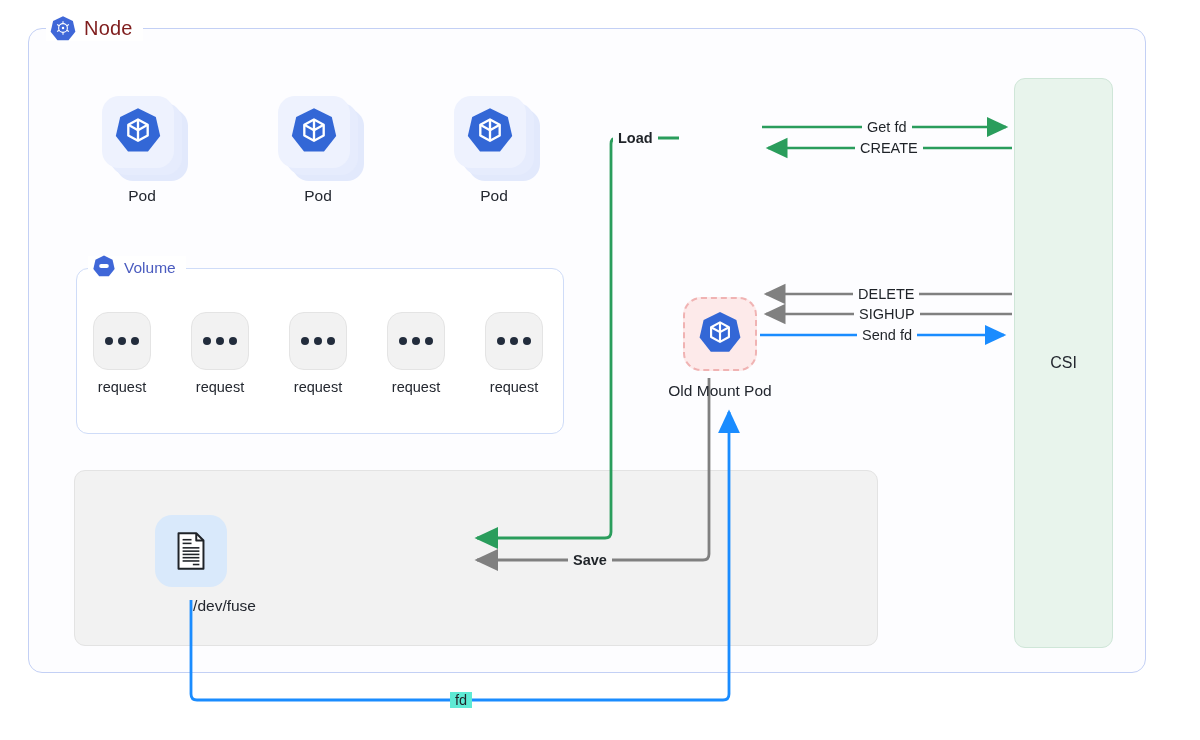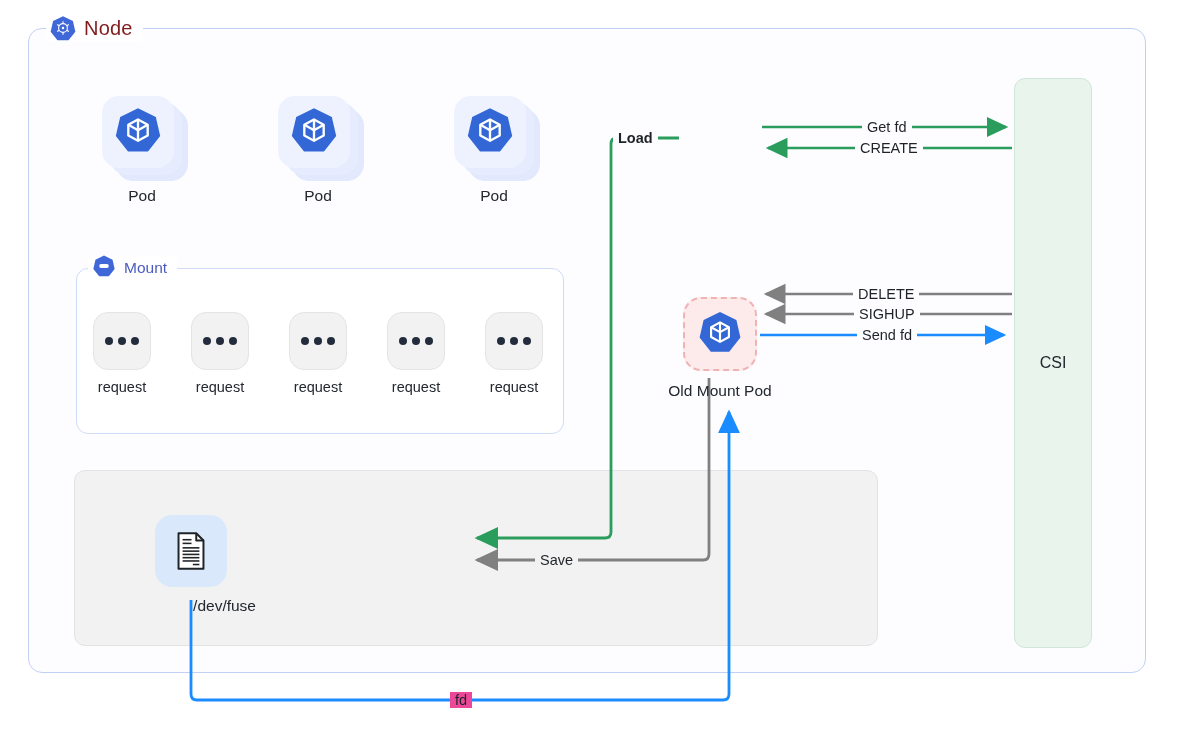--- a/index.html
+++ b/index.html
@@ -76,21 +76,21 @@
     width:74px;height:74px;border-radius:18px;margin:0 auto;
     display:flex;align-items:center;justify-content:center;
     box-sizing:border-box;
   }
   .mpod-chip.new{background:#eaeffd;}
   .mpod-chip.old{background:#fdeaea;border:2px dashed #f0b3b3;}
   .mpod-caption{text-align:center;font-size:15.5px;color:#23272f;margin-top:11px;white-space:nowrap;}
 
   
   .csi{
-    position:absolute;left:1014px;top:78px;width:78px;height:570px;
+    position:absolute;left:1014px;top:78px;width:99px;height:570px;
     background:#e8f4ec;border:1.3px solid #cfe6d8;border-radius:11px;
     display:flex;align-items:center;justify-content:center;
     box-sizing:border-box;
   }
   .csi .txt{font-size:16px;color:#23272f;}
 
   
   .gray-panel{
     position:absolute;left:74px;top:470px;width:804px;height:176px;
     background:#f2f2f2;border:1px solid #e3e3e3;border-radius:11px;
@@ -99,21 +99,21 @@
   .fileitem{position:absolute;width:130px;}
   .file-chip{
     width:72px;height:72px;border-radius:17px;background:#d9e9fb;
     margin:0 auto;display:flex;align-items:center;justify-content:center;
   }
   .file-caption{text-align:right;font-size:15.5px;color:#23272f;margin-top:10px;white-space:nowrap;}
 
   
   .elabel{
     position:absolute;font-size:14.5px;color:#1f2328;
-    background:#ec4899;padding:0 5px;white-space:nowrap;
+    background:#5eead4;padding:0 5px;white-space:nowrap;
     line-height:16px;
   }
   .elabel.ongray{background:#f2f2f2;}
   .elabel.onwhite{background:#fdfdff;}
 
   svg.wires{position:absolute;left:0;top:0;width:1200px;height:740px;overflow:visible;pointer-events:none;}
 </style>
 </head>
 <body>
 
@@ -260,21 +260,21 @@
     <div class="pod-caption">Pod</div>
   </div>
 
   <div class="volume-label">
     <span>
       <svg width="24" height="24" viewBox="0 0 32 32">
         <polygon points="16,2 27.4,7.6 30.2,19.9 22.4,29.8 9.6,29.8 1.8,19.9 4.6,7.6" fill="#3f67d8"></polygon>
         <rect x="9.6" y="13.4" width="12.8" height="5.2" rx="2.6" fill="#ffffff"></rect>
       </svg>
     </span>
-    <span class="txt">Mount</span>
+    <span class="txt">Volume</span>
   </div>
 
   <div class="req" style="left:83px;top:312px;">
     <div class="req-chip">
         <i></i>
         <i></i>
         <i></i>
       </div>
     <div class="req-caption">request</div>
   </div>
@@ -349,16 +349,16 @@
     <div class="file-caption">/dev/fuse</div>
   </div>
 
 
   <div class="elabel onwhite" style="left:862px;top:119px;">Get fd</div>
   <div class="elabel onwhite" style="left:855px;top:140px;">CREATE</div>
   <div class="elabel onwhite" style="left:853px;top:286px;">DELETE</div>
   <div class="elabel onwhite" style="left:854px;top:306px;">SIGHUP</div>
   <div class="elabel onwhite" style="left:857px;top:327px;">Send fd</div>
   <div class="elabel onwhite" style="left:613px;top:130px;font-weight:bold;">Load</div>
-  <div class="elabel ongray" style="left:535px;top:552px;">Save</div>
+  <div class="elabel ongray" style="left:568px;top:552px;font-weight:bold;">Save</div>
   <div class="elabel" style="left:450px;top:692px;">fd</div>
 
 </div>
 
 </body></html>

